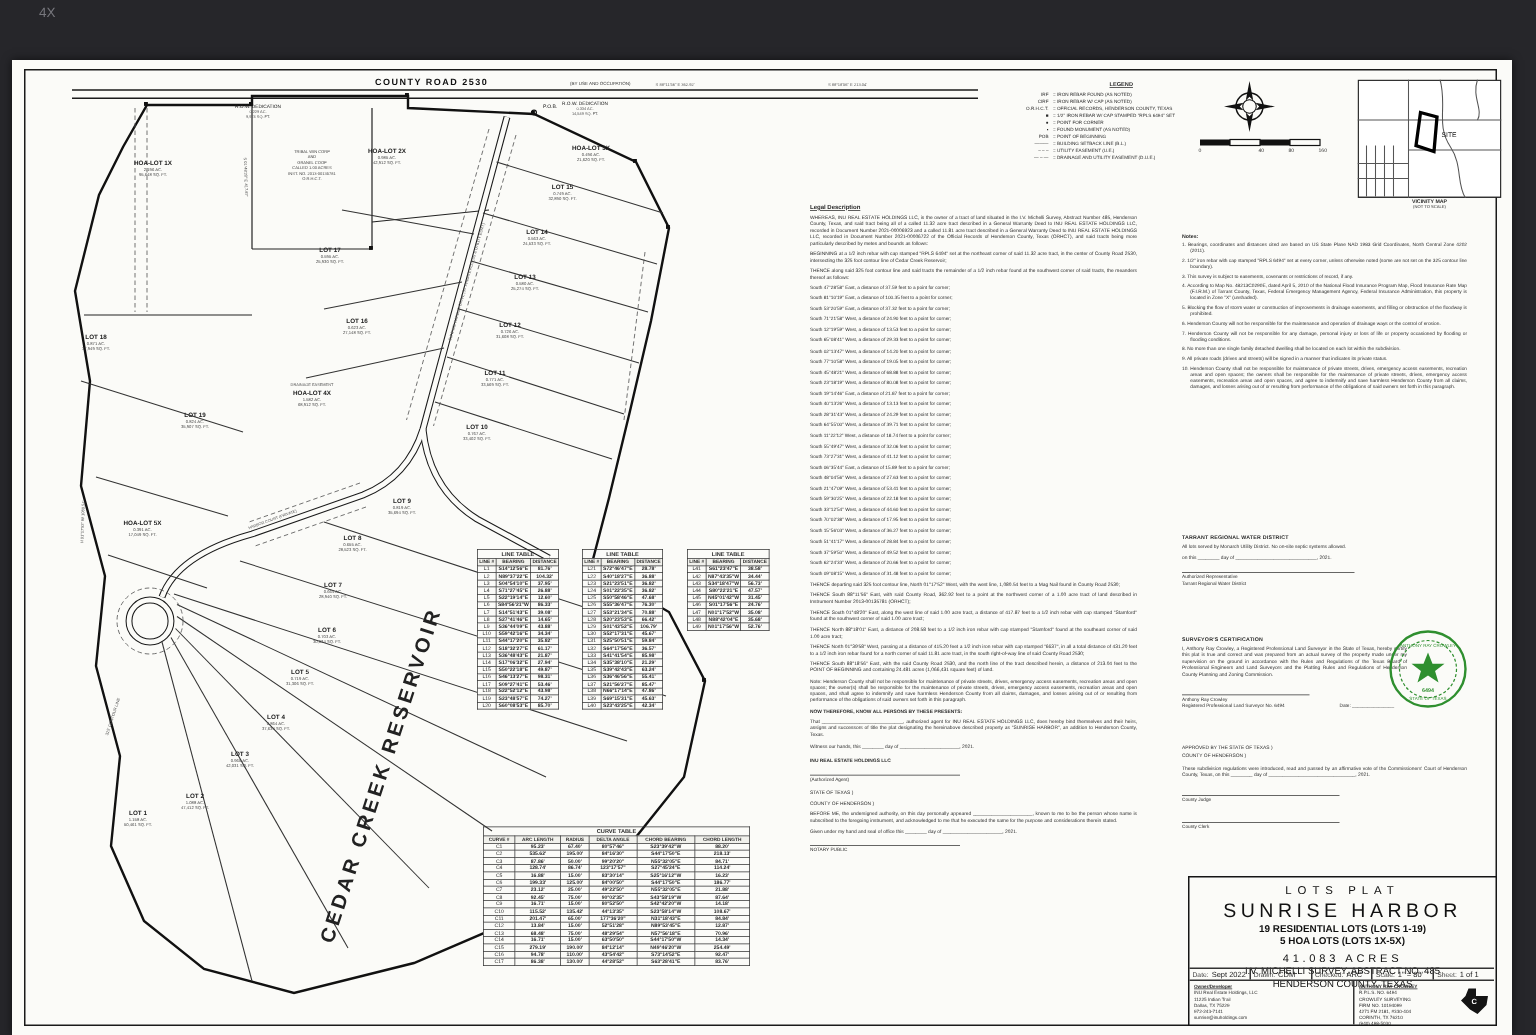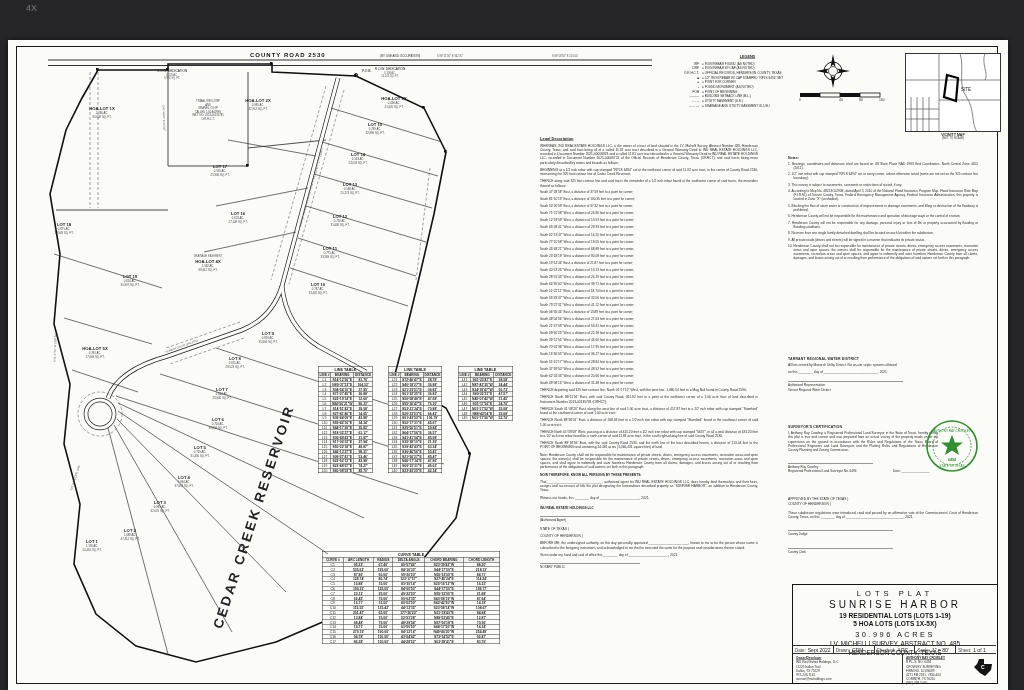--- a/index.html
+++ b/index.html
@@ -27,21 +27,21 @@
   
   table{border-collapse:collapse;background:#fbfbf8;}
   caption{font-size:7.5px;border:.9px solid #333;border-bottom:none;padding:1px 0;font-weight:bold;}
   th,td{border:.9px solid #333;font-size:6.8px;padding:.8px 2px;text-align:center;white-space:nowrap;}
   th{font-size:6.4px;background:#f1f1ec;}
   td:nth-child(n+2){font-weight:bold;}
   
   #title-block{left:784px;top:544px;width:206px;height:100px;border:1.3px solid #151515;background:#fbfbf8;}
   .tb-line{text-align:center;color:#111;}
   #tb-final{font-size:7.6px;letter-spacing:4px;margin-top:4px;}
-  #tb-name{font-size:10px;letter-spacing:3px;margin-top:1px;}
+  #tb-name{font-size:13px;letter-spacing:3px;margin-top:1px;}
   #tb-lots1,#tb-lots2{font-size:6.6px;font-weight:bold;margin-top:1.5px;}
   #tb-acres{font-size:7.4px;letter-spacing:2.5px;margin-top:2.5px;}
   #tb-survey,#tb-county{font-size:6.4px;margin-top:1.5px;}
   #tb-meta{left:0;top:60px;width:203px;height:9px;display:flex;border-top:.9px solid #333;border-bottom:.9px solid #333;}
   .meta-cell{flex:1;border-right:.7px solid #333;font-size:5px;color:#222;padding:1px 2px;white-space:nowrap;overflow:hidden;}
   .meta-cell:last-child{border-right:none;}
   .meta-cell .c0{color:#444;margin-right:2px;font-size:4.5px;}
   #owner-box{left:0;top:69px;width:110px;height:29px;border-right:.9px solid #333;}
   #surv-box{left:110px;top:69px;width:93px;height:29px;}
   .contact .ln{font-size:6.2px;line-height:1.35;white-space:nowrap;}
@@ -870,21 +870,21 @@
     <text x="28" y="13.5" font-size="3" fill="#2f8f2f" text-anchor="middle">ANTHONY RAY CROWLEY</text>
     <text x="28" y="43" font-size="3.6" fill="#2f8f2f" text-anchor="middle" font-weight="bold">6494</text>
     <text x="28" y="48.5" font-size="3" fill="#2f8f2f" text-anchor="middle">STATE OF TEXAS</text>
   </svg>
 
   <div id="title-block" class="abs">
     <div class="tb-line" id="tb-final">LOTS PLAT</div>
     <div class="tb-line" id="tb-name">SUNRISE HARBOR</div>
     <div class="tb-line" id="tb-lots1">19 RESIDENTIAL LOTS (LOTS 1-19)</div>
     <div class="tb-line" id="tb-lots2">5 HOA LOTS (LOTS 1X-5X)</div>
-    <div class="tb-line" id="tb-acres">30.996 ACRES</div>
+    <div class="tb-line" id="tb-acres">41.083 ACRES</div>
     <div class="tb-line" id="tb-survey">I.V. MICHELLI SURVEY, ABSTRACT NO. 485</div>
     <div class="tb-line" id="tb-county">HENDERSON COUNTY, TEXAS</div>
     <div id="tb-meta" class="abs">
         <div class="meta-cell"><span class="c0">Date:</span><span class="c1">Sept 2022</span></div>
         <div class="meta-cell"><span class="c0">Drawn:</span><span class="c1">CDM</span></div>
         <div class="meta-cell"><span class="c0">Checked:</span><span class="c1">ARC</span></div>
         <div class="meta-cell"><span class="c0">Scale:</span><span class="c1">1" = 80'</span></div>
         <div class="meta-cell"><span class="c0">Sheet:</span><span class="c1">1 of 1</span></div>
       </div>
     <div id="owner-box" class="abs">

